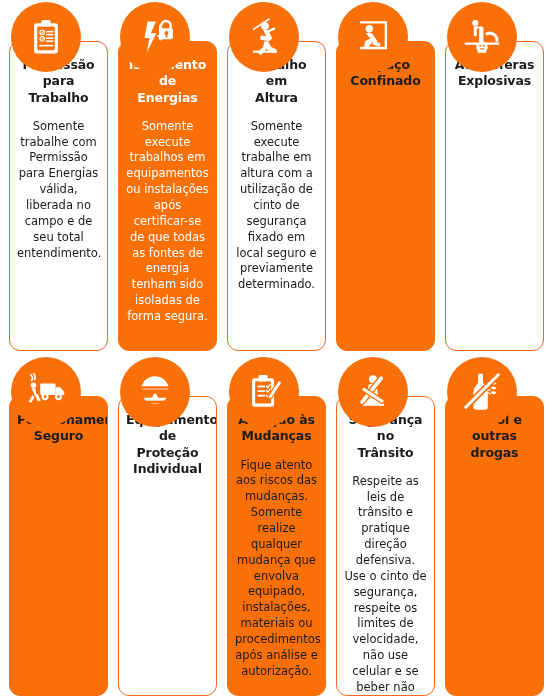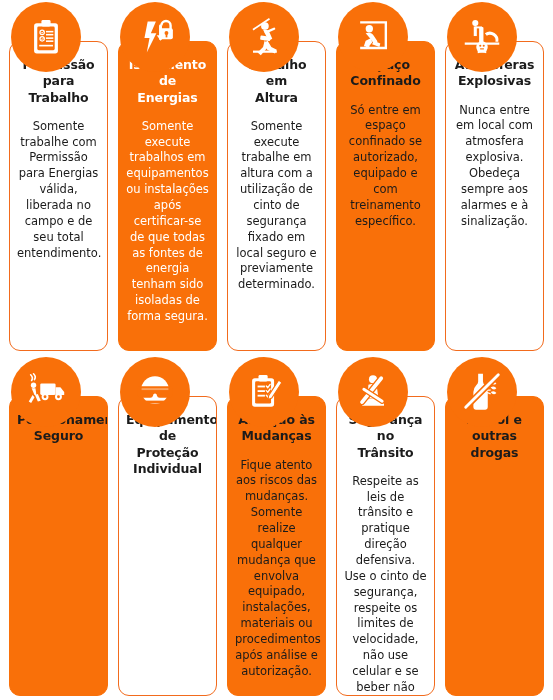--- a/index.html
+++ b/index.html
@@ -178,21 +178,20 @@
           <path d="M16 20 q6 -2 9 3 l4 6 -4 2.5 -4 -6 z" fill="#fff"></path>
           <path d="M22 25 l-6 3 -2 6 5 1 4 -5 z" fill="#fff"></path>
           <path d="M25 28 l7 3 -1 4 -8 -3 z" fill="#fff"></path>
           <path d="M19 31 l-4 5 6 1" fill="#fff"></path>
         </svg>
       </div>
       <div class="card solid">
         <div class="card-inner">
           <div class="title">Espaço
 Confinado</div>
-          <div class="body">Só entre em espaço confinado se autorizado, equipado e com treinamento específico.</div>
         </div>
       </div>
     </div>
 
     <div class="cell">
       <div class="icon-badge">
         <svg width="46" height="46" viewBox="0 0 48 48">
           <path d="M6 31 h36" stroke="#fff" stroke-width="2.4"></path>
           <circle cx="17" cy="9.5" r="3.2" fill="#fff"></circle>
           <rect x="15.4" y="13" width="3.2" height="10" fill="#fff"></rect>
@@ -203,21 +202,20 @@
           <circle cx="22.2" cy="33.2" r="1.1" fill="#F97009"></circle>
           <circle cx="25.8" cy="33.2" r="1.1" fill="#F97009"></circle>
           <path d="M22 36.4 h4" stroke="#F97009" stroke-width="1.2"></path>
           <path d="M19.5 37.7 l9 2.4 M19.5 40.1 l9 -2.4" stroke="#fff" stroke-width="1.8"></path>
         </svg>
       </div>
       <div class="card light">
         <div class="card-inner">
           <div class="title">Atmosferas
 Explosivas</div>
-          <div class="body">Nunca entre em local com atmosfera explosiva. Obedeça sempre aos alarmes e à sinalização.</div>
         </div>
       </div>
     </div>
 
   </div>
 
   <div class="row row-2">
 
     <div class="cell">
       <div class="icon-badge">

